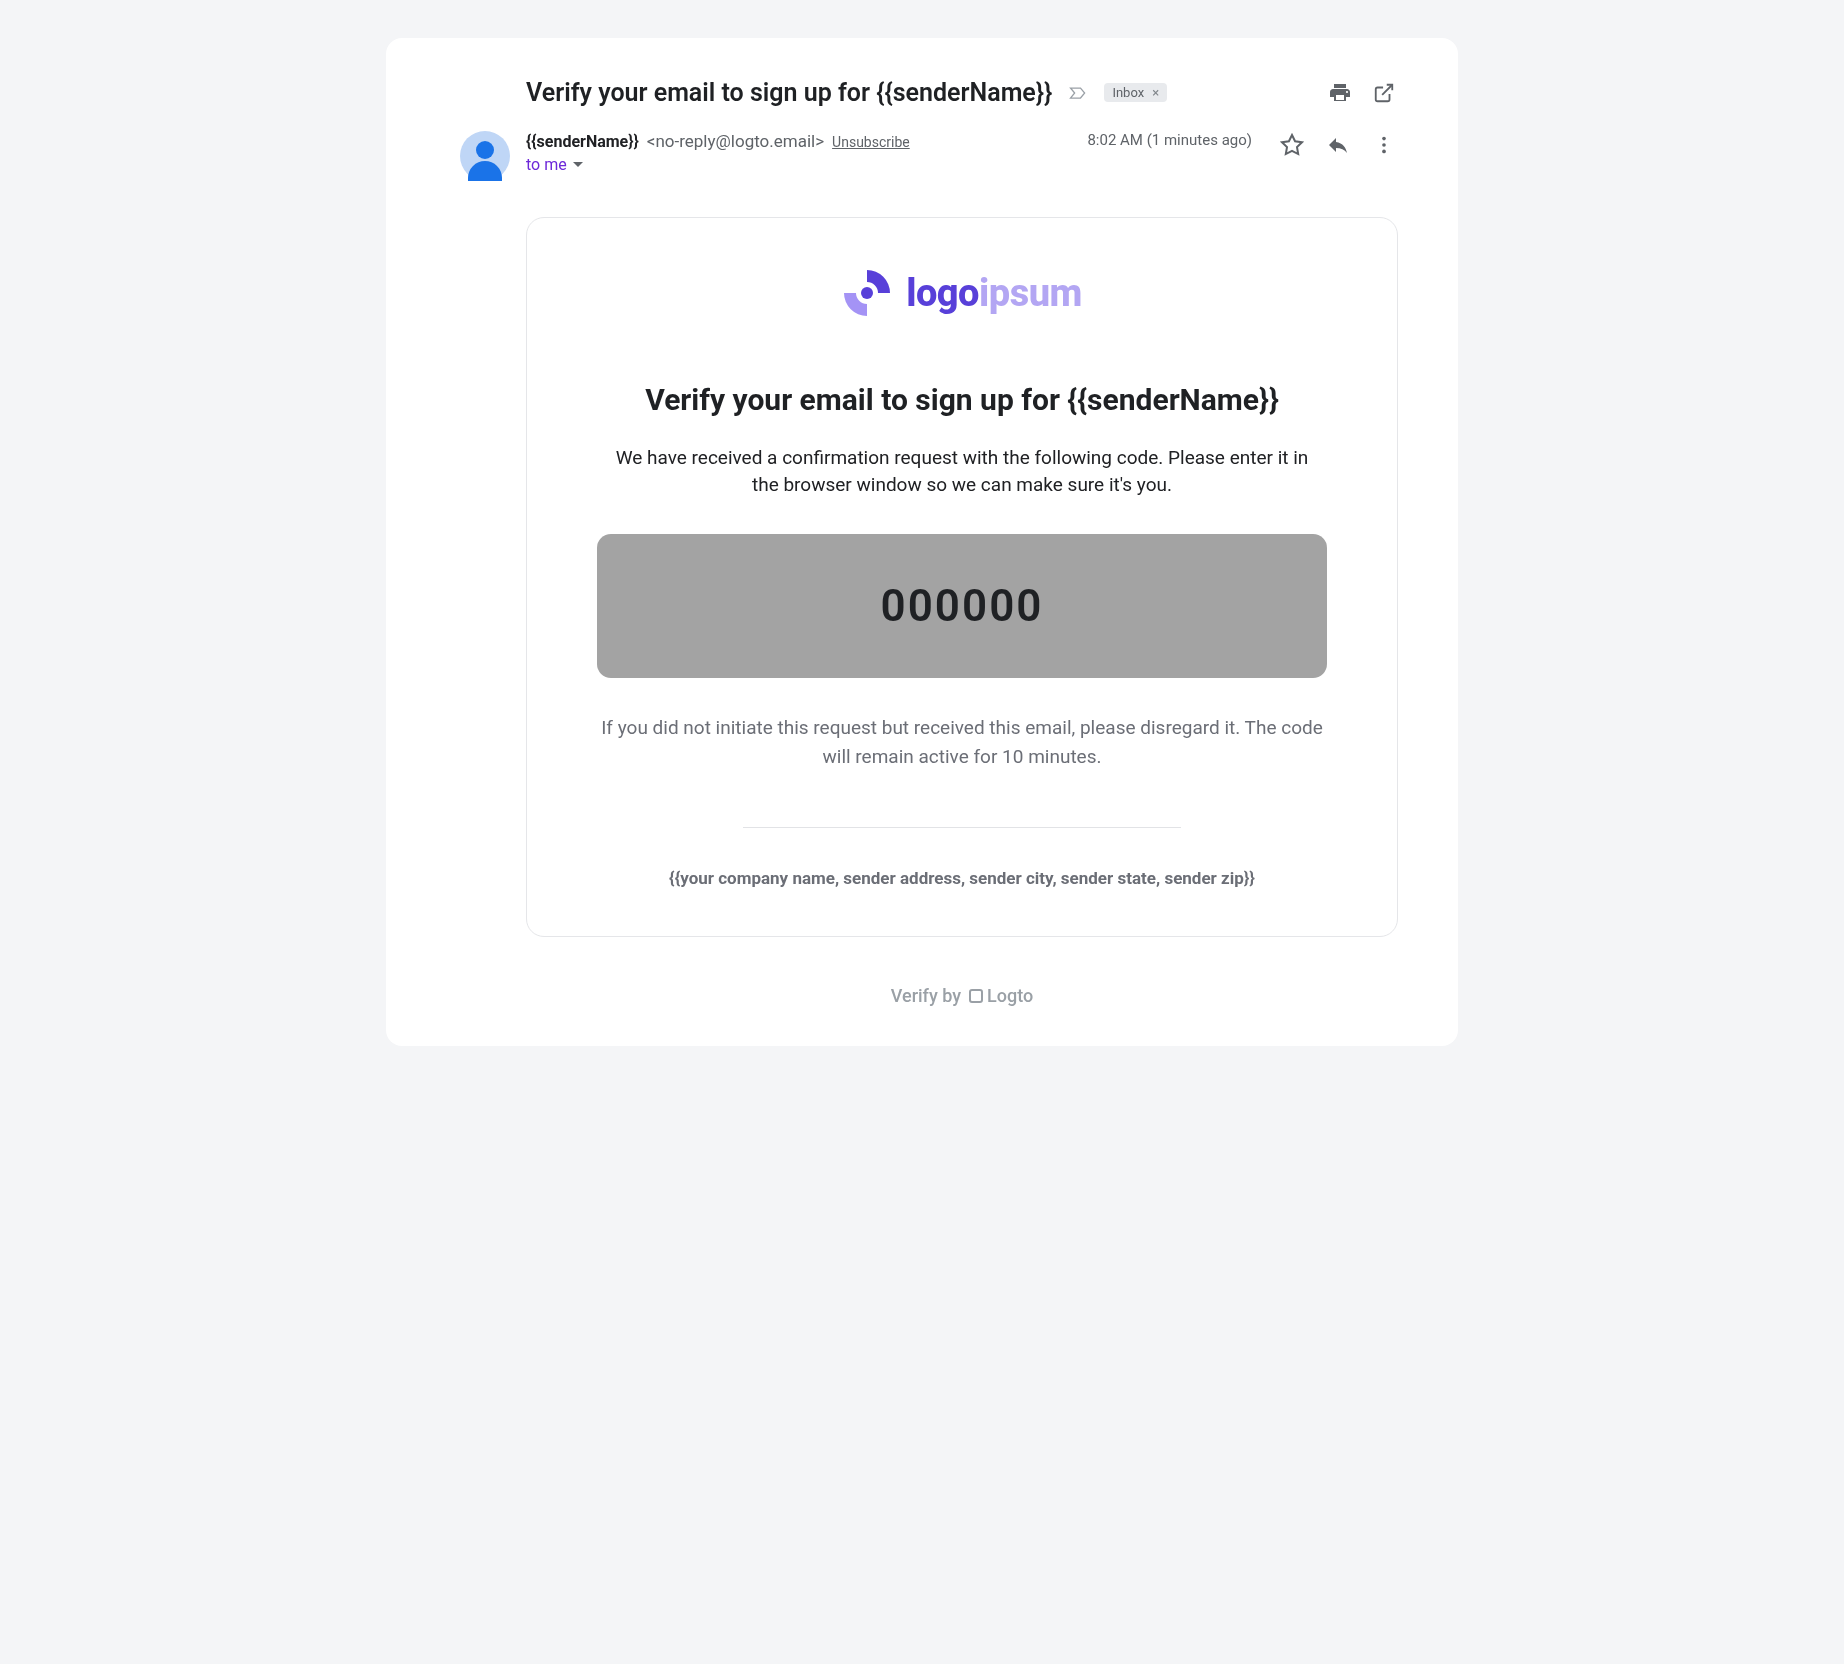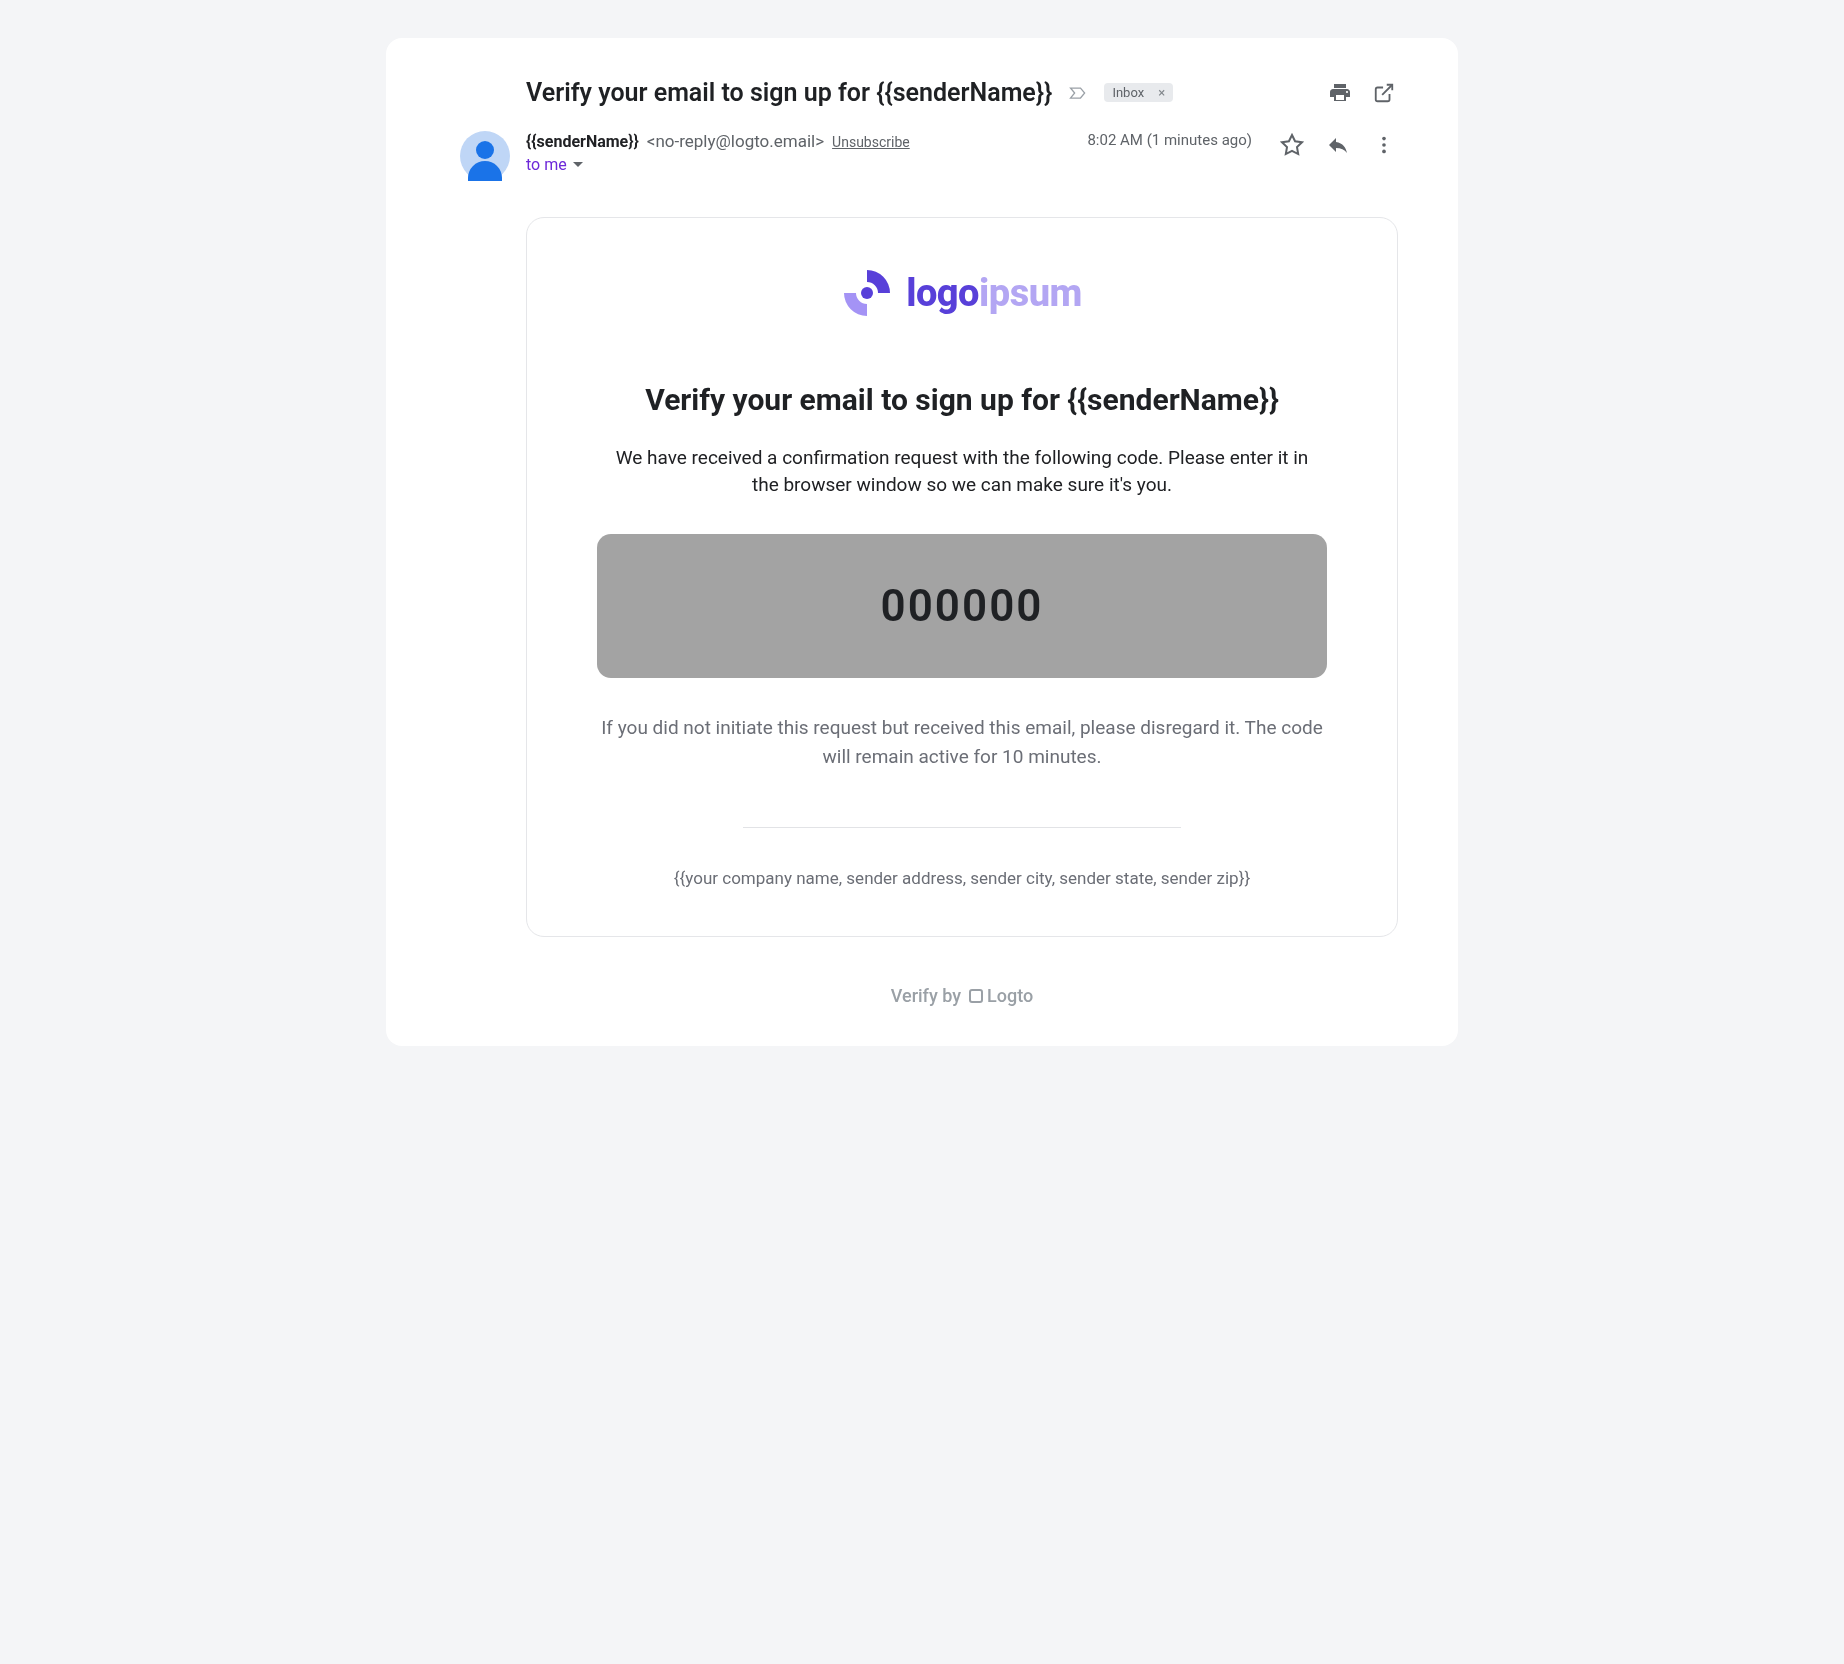--- a/index.html
+++ b/index.html
@@ -34,21 +34,21 @@
     align-items: center;
   }
   .inbox-chip {
     background: #e8eaed;
     color: #5f6368;
     font-size: 13px;
     padding: 2px 8px;
     border-radius: 4px;
     display: inline-flex;
     align-items: center;
-    gap: 14px;
+    gap: 8px;
   }
   .inbox-chip .x { font-size: 13px; color: #80868b; }
   .flex-spacer { flex: 1; }
   .icon-btn {
     width: 28px; height: 28px;
     display: inline-flex;
     align-items: center;
     justify-content: center;
     color: #5f6368;
     cursor: pointer;
@@ -152,20 +152,21 @@
   }
   .hr {
     border: none;
     border-top: 1px solid #e2e3e6;
     width: 60%;
     margin: 0 auto 40px auto;
   }
   .company-footer {
     font-size: 17px;
     color: #6b6e76;
+    font-weight: bold;
   }
   .powered {
     margin-top: 48px;
     margin-left: 80px;
     text-align: center;
     font-size: 18px;
     color: #9aa0a6;
     display: flex;
     align-items: center;
     justify-content: center;

